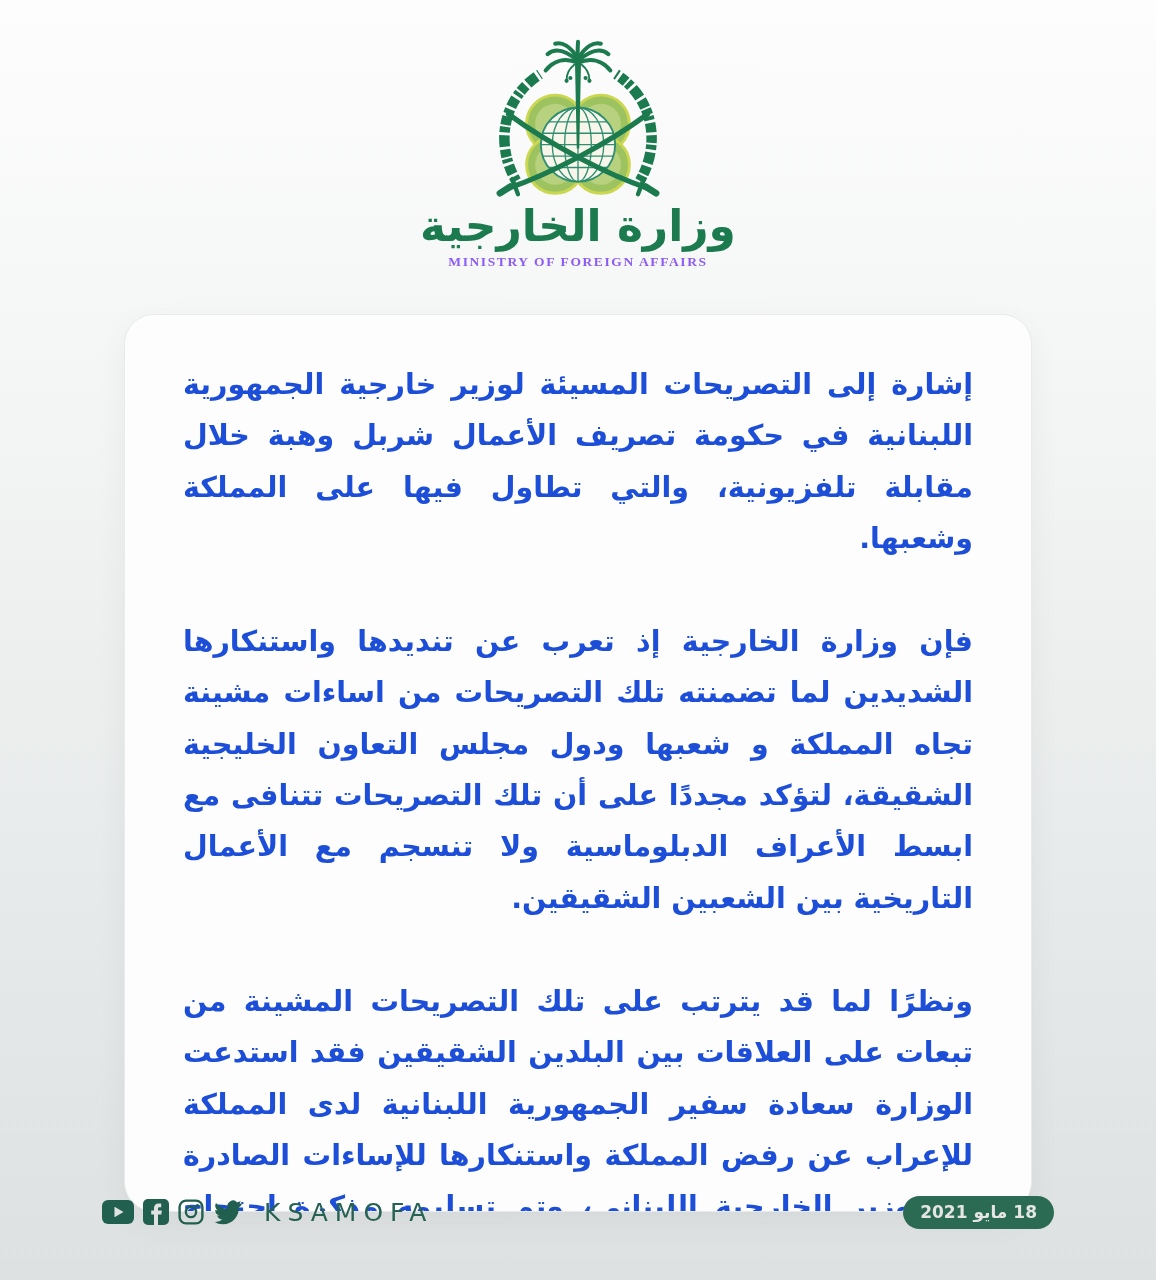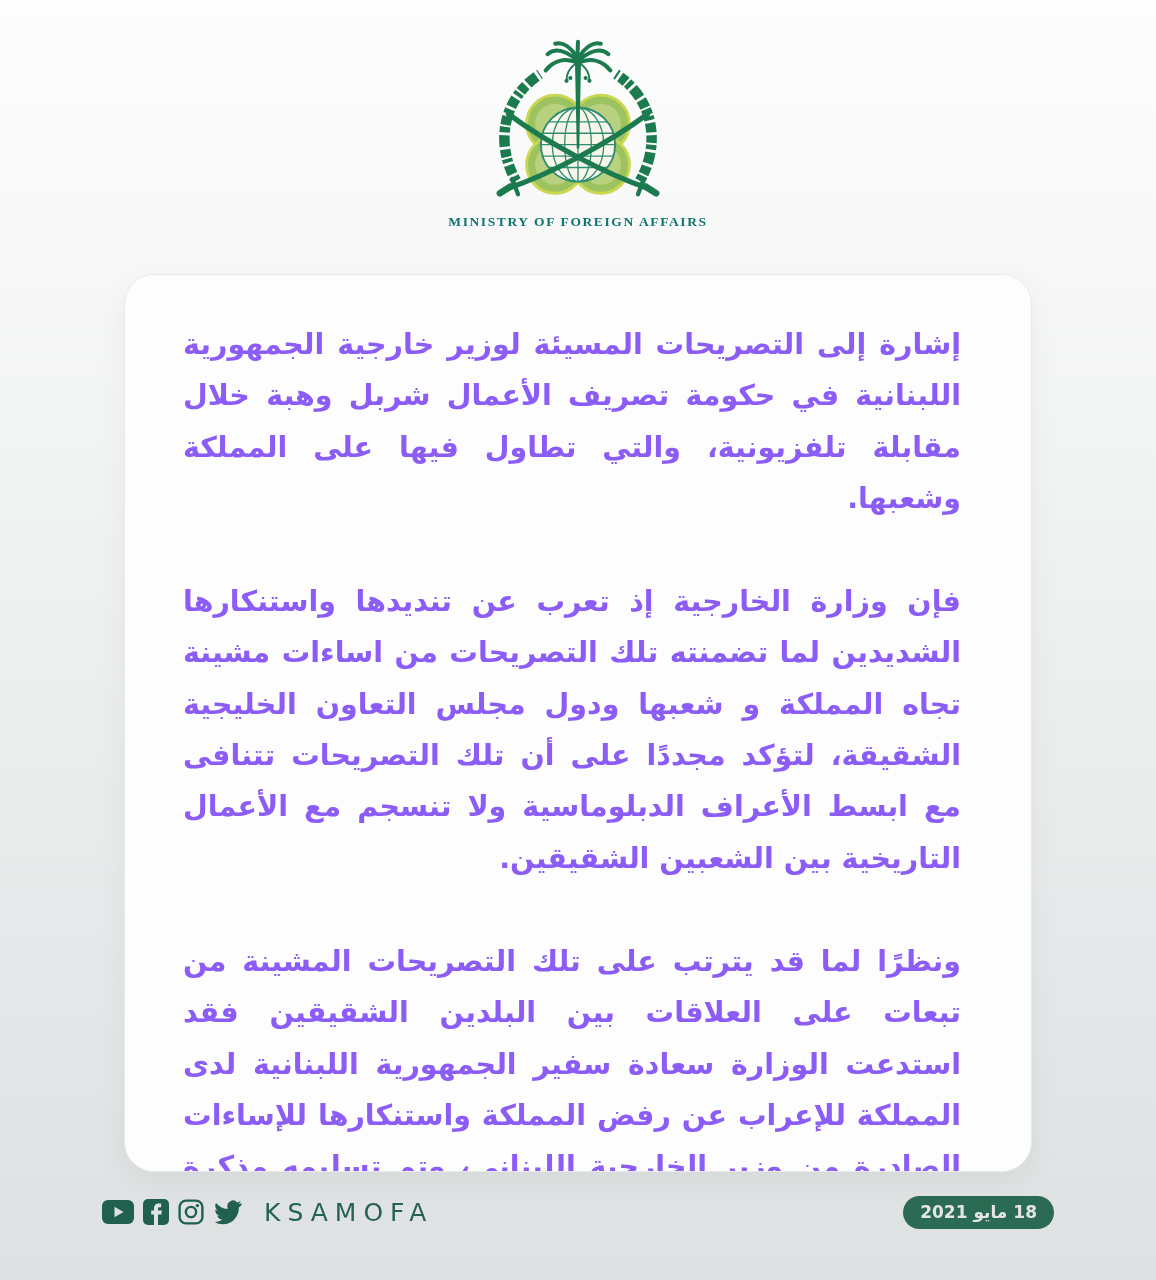--- a/index.html
+++ b/index.html
@@ -26,46 +26,46 @@
   .emblem-svg { display: block; }
   .wordmark-ar {
     margin-top: 0px;
     color: #1b7a4e;
     font-size: 44px;
     font-weight: 700;
     line-height: 1.25;
     direction: rtl;
   }
   .ministry-en {
-    margin-top: 16px;
-    color: #0f766e;
+    margin-top: 1px;
+    color: #8b5cf6;
     font-family: "Liberation Serif", serif;
     font-weight: 700;
     font-size: 13.5px;
     letter-spacing: 1.6px;
   }
 
   
   .card {
     box-sizing: border-box;
     width: 908px;
     height: 898px;
     margin: 44px auto 0 auto;
     background: #fdfdfe;
     border: 1px solid #e9ebeb;
     border-radius: 30px;
     box-shadow: 0 10px 28px rgba(80, 90, 90, 0.07);
     padding: 44px 58px 30px 58px;
     overflow: hidden;
   }
   .card p {
-    margin: 0 12px 52px 0;
+    margin: 0 0 52px 0;
     direction: rtl;
     text-align: justify;
-    color: #8b5cf6;
+    color: #1d4ed8;
     font-size: 28.5px;
     font-weight: 700;
     line-height: 1.8;
   }
   .card p:last-child { margin-bottom: 0; }
 
   
   .footer {
     position: absolute;
     left: 0; right: 0; bottom: 16px;
@@ -172,20 +172,21 @@
 
       <g fill="none" stroke="#1b7a4e" stroke-linecap="round">
         <path d="M46,158 C88,144 150,112 193,80" stroke-width="5.5"></path>
         <path d="M194,158 C152,144 90,112 47,80" stroke-width="5.5"></path>
         <path d="M51,148 L57,164" stroke-width="4.5"></path>
         <path d="M38,163 L49,156" stroke-width="7"></path>
         <path d="M189,148 L183,164" stroke-width="4.5"></path>
         <path d="M202,163 L191,156" stroke-width="7"></path>
       </g>
     </svg>
+    <div class="wordmark-ar">وزارة الخارجية</div>
     <div class="ministry-en">MINISTRY OF FOREIGN AFFAIRS</div>
   </header>
 
   <main class="card">
     <p>إشارة إلى التصريحات المسيئة لوزير خارجية الجمهورية اللبنانية في حكومة تصريف الأعمال شربل وهبة خلال مقابلة تلفزيونية، والتي تطاول فيها على المملكة وشعبها.</p>
     <p>فإن وزارة الخارجية إذ تعرب عن تنديدها واستنكارها الشديدين لما تضمنته تلك التصريحات من اساءات مشينة تجاه المملكة و شعبها ودول مجلس التعاون الخليجية الشقيقة، لتؤكد مجددًا على أن تلك التصريحات تتنافى مع ابسط الأعراف الدبلوماسية ولا تنسجم مع الأعمال التاريخية بين الشعبين الشقيقين.</p>
     <p>ونظرًا لما قد يترتب على تلك التصريحات المشينة من تبعات على العلاقات بين البلدين الشقيقين فقد استدعت الوزارة سعادة سفير الجمهورية اللبنانية لدى المملكة للإعراب عن رفض المملكة واستنكارها للإساءات الصادرة من وزير الخارجية اللبناني، وتم تسليمه مذكرة احتجاج رسمية بهذا الخصوص.</p>
   </main>
 
   <footer class="footer">

